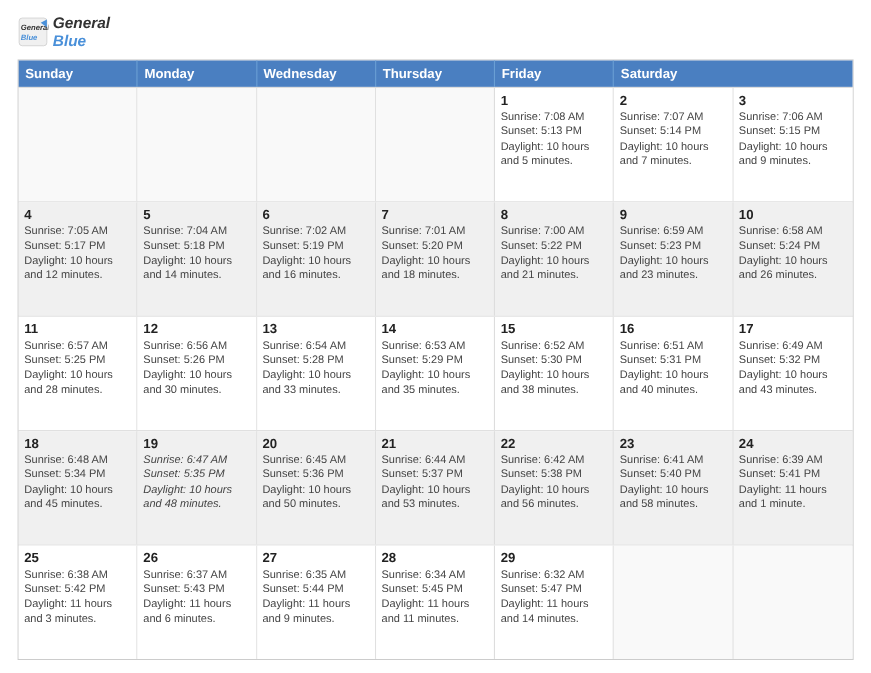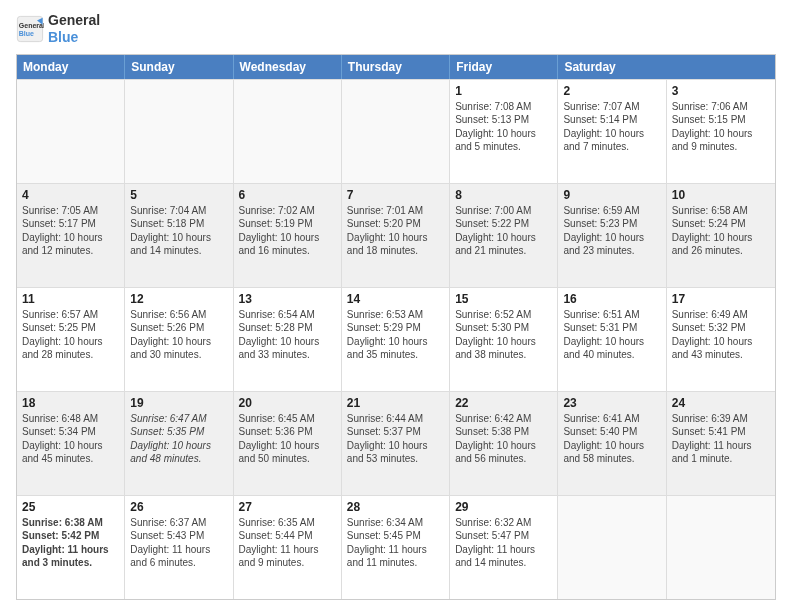--- a/index.html
+++ b/index.html
@@ -20,20 +20,21 @@
     .header {
       display: flex;
       align-items: flex-start;
       justify-content: space-between;
       margin-bottom: 8px;
     }
     .logo {
       display: flex;
       align-items: center;
       gap: 4px;
+      font-style: italic;
     }
     .logo-icon {
       width: 28px;
       height: 28px;
     }
     .title-block {
       text-align: right;
     }
     .month-year {
       font-size: 32px;
@@ -122,22 +123,22 @@
       </div>
     </div>
     <div class="title-block">
       <div class="month-year"></div>
       <div class="location"></div>
     </div>
   </div>
 
   <div class="calendar">
     <div class="cal-header">
-    <div class="cal-header-cell">Monday</div>
-        <div class="cal-header-cell">Sunday</div>
+    <div class="cal-header-cell">Sunday</div>
+        <div class="cal-header-cell">Monday</div>
         <div class="cal-header-cell">Wednesday</div>
         <div class="cal-header-cell">Thursday</div>
         <div class="cal-header-cell">Friday</div>
         <div class="cal-header-cell">Saturday</div>
       </div>
     <div class="cal-body">
     <div class="cal-row">
           <div class="cal-cell empty"></div>
           <div class="cal-cell empty"></div>
           <div class="cal-cell empty"></div>
@@ -313,21 +314,21 @@
             <div class="cell-day">24</div>
             <div class="cell-info" style="white-space: pre-line;">Sunrise: 6:39 AM
 Sunset: 5:41 PM
 Daylight: 11 hours
 and 1 minute.</div>
           </div>
         </div>
         <div class="cal-row">
           <div class="cal-cell">
             <div class="cell-day">25</div>
-            <div class="cell-info" style="white-space: pre-line; font-weight: bold;">Sunrise: 6:38 AM
+            <div class="cell-info" style="white-space: pre-line;">Sunrise: 6:38 AM
 Sunset: 5:42 PM
 Daylight: 11 hours
 and 3 minutes.</div>
           </div>
           <div class="cal-cell">
             <div class="cell-day">26</div>
             <div class="cell-info" style="white-space: pre-line;">Sunrise: 6:37 AM
 Sunset: 5:43 PM
 Daylight: 11 hours
 and 6 minutes.</div>

